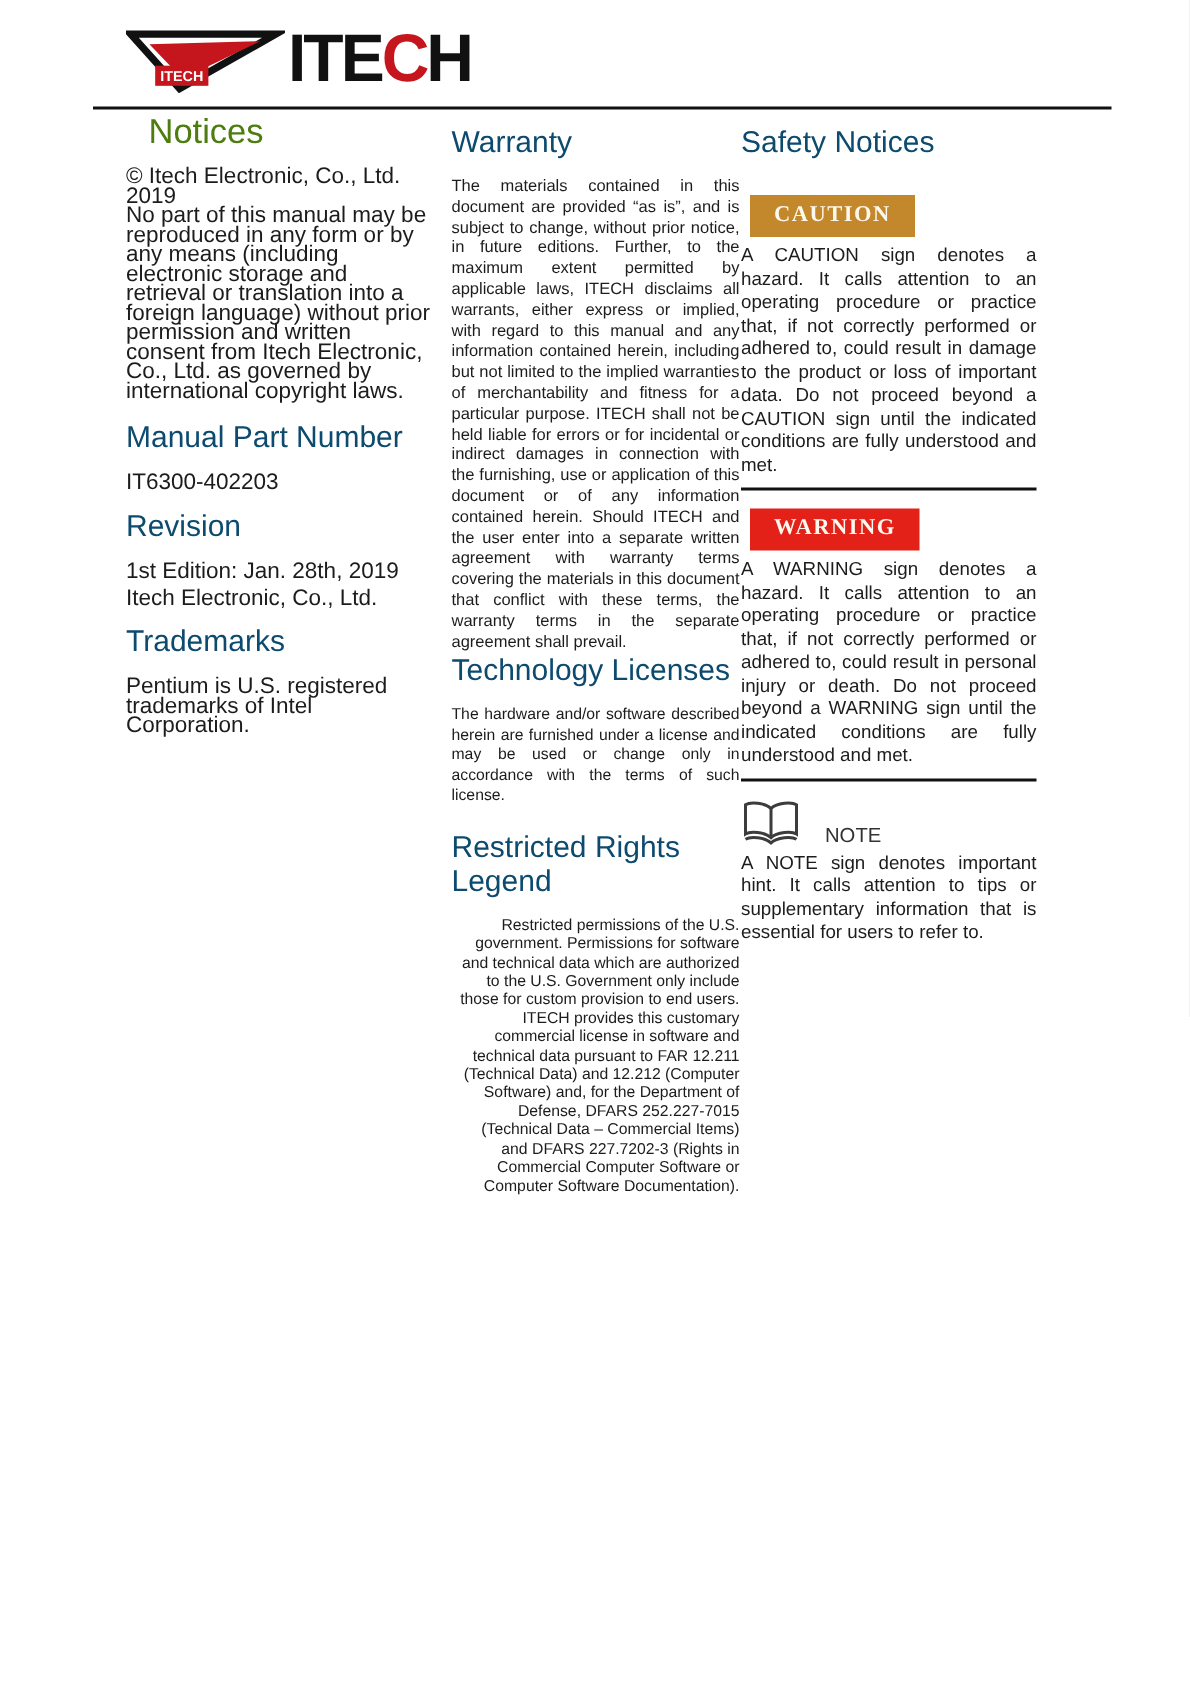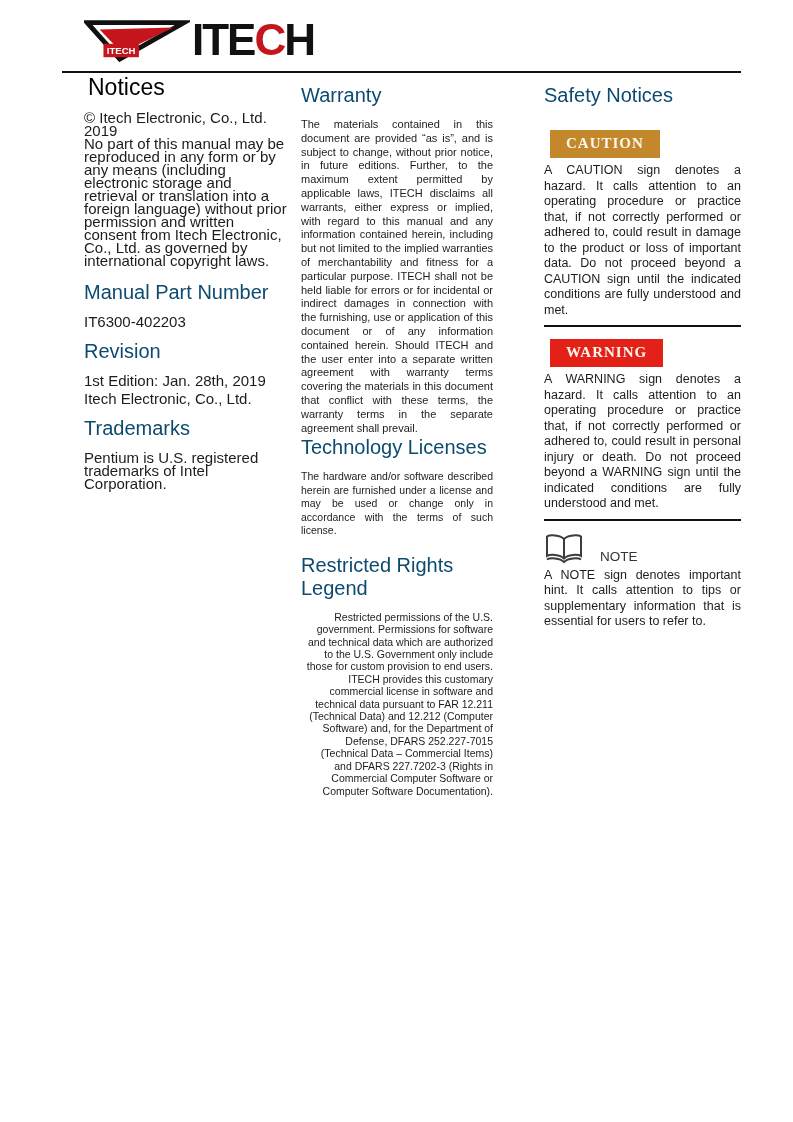--- a/index.html
+++ b/index.html
@@ -14,22 +14,22 @@
   .wordmark{
     font-weight:700;font-size:44px;line-height:44px;letter-spacing:-2px;
     color:#111;margin-left:2px;transform:scaleY(1.02);transform-origin:bottom left;
   }
   .wordmark .red-c{color:var(--logo-red,#c4161c);}
   .header-rule{position:absolute;left:62px;top:71px;width:679px;height:2px;background:#111;}
   
   .col{position:absolute;}
   .col-left{left:84px;top:74px;width:204px;}
   .col-mid{left:301px;top:84px;width:192px;}
-  .col-right{left:544px;top:84px;width:197px;}
-  h1.page-title{font-size:23px;font-weight:400;margin:0 0 10px 4px;color:#000000;}
+  .col-right{left:494px;top:84px;width:197px;}
+  h1.page-title{font-size:23px;font-weight:400;margin:0 0 10px 15px;color:#4d7c0f;}
   h2.sec{font-size:20px;font-weight:400;color:#0c4a6e;margin:0;}
   
   .col-left p{font-size:15px;line-height:13px;margin:0;}
   .copyright{white-space:pre-line;margin-bottom:14px !important;}
   .col-left h2{margin:0 0 11px 0;}
   .mpn-value{margin-bottom:12px !important;}
   .rev-line{margin-bottom:5px !important;}
   .tm-head{margin-top:12px !important;}
   .tm-p{margin-bottom:12px !important;}
   

